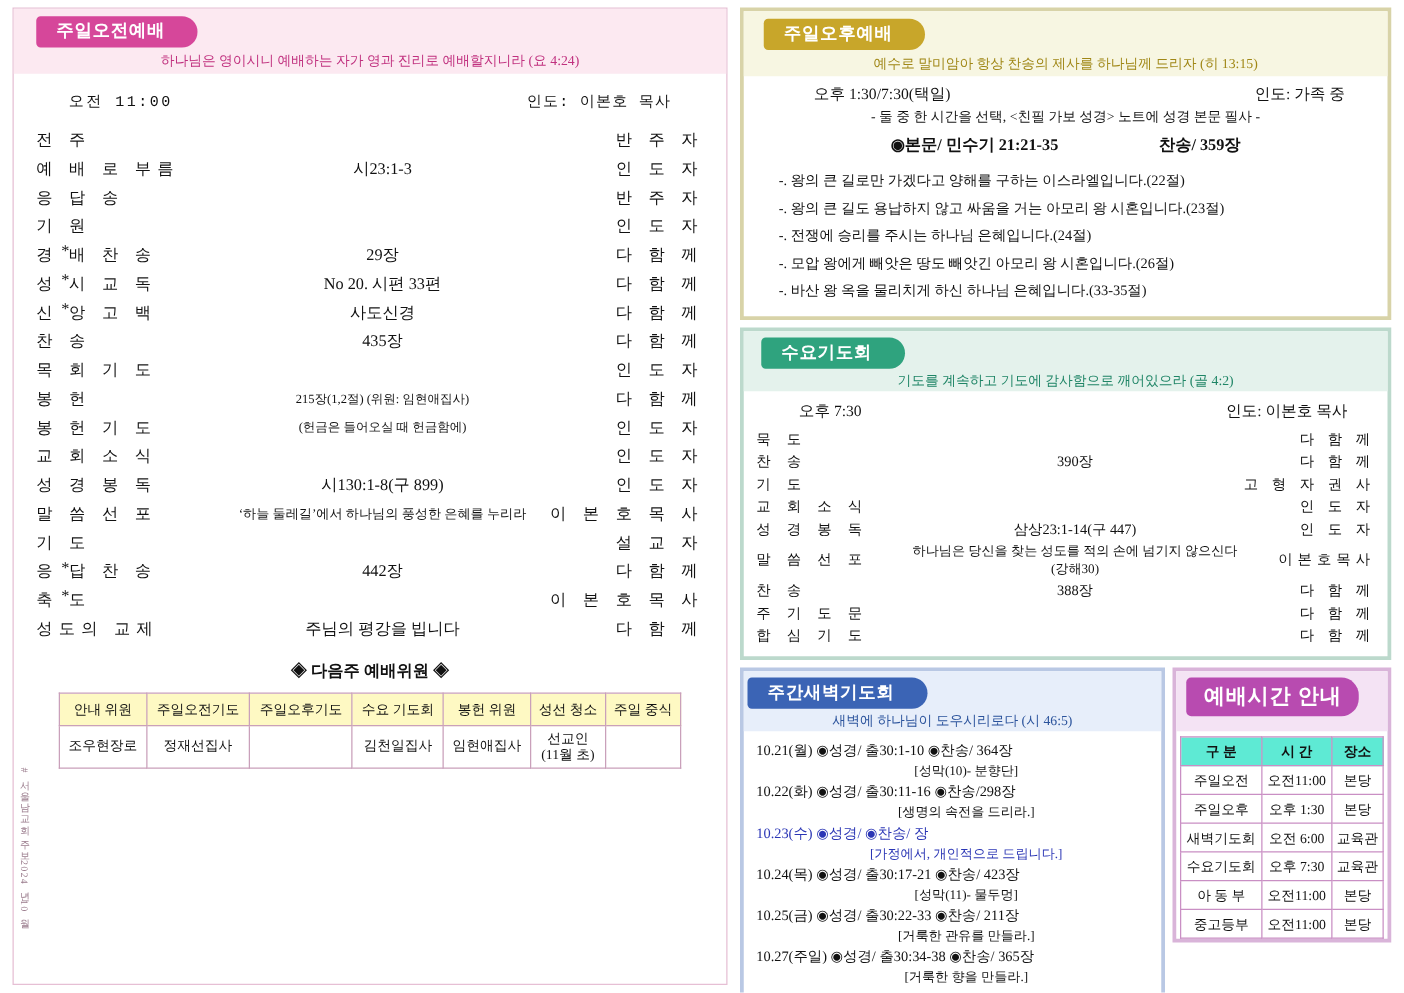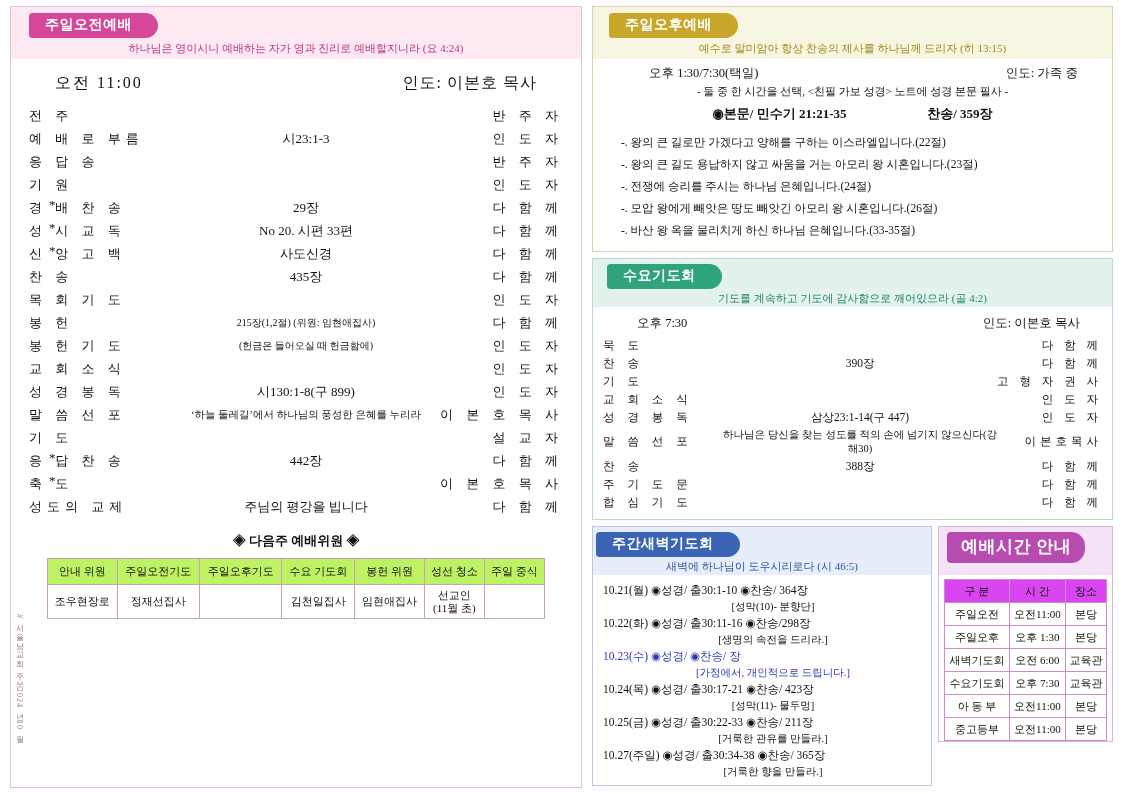--- a/index.html
+++ b/index.html
@@ -37,53 +37,53 @@
   .col-left {
     position:absolute; left:10px; top:6px; width:572px; height:782px;
     border:1px solid #e6bfd4;
     background:#ffffff;
   }
   .left-head { background:#fce9f1; height:52px; position:relative; }
   .left-head .banner { background:#d6479a; position:absolute; left:18px; top:6px; }
   .left-head .subtitle { position:absolute; left:0; right:0; top:28px; color:#c0317f; }
 
   .left-body { position:relative; padding:8px 18px 0 18px; }
-  .row2 { display:flex; justify-content:space-between; font-size:16px; padding:6px 26px 10px 26px; }
+  .row2 { display:flex; justify-content:space-between; font-size:12px; padding:6px 26px 10px 26px;font-family:Liberation Mono, monospace; }
   .row2 .c1 { letter-spacing:2px; }
   .row2 .c2 { letter-spacing:1px; }
 
   table.order { width:100%; border-collapse:collapse; font-size:13px; }
   table.order td { padding:2.5px 0; vertical-align:middle; }
   td.oleft { width:150px; padding-left:34px; letter-spacing:5px; white-space:nowrap; }
   td.omid  { text-align:center; }
   td.oright{ width:130px; text-align:right; padding-right:26px; letter-spacing:5px; white-space:nowrap; }
   .star { position:relative; }
   .star::before{ content:"*"; position:absolute; left:20px; top:1px; letter-spacing:0; }
   .small { font-size:10px; }
   .tiny { font-size:10.5px; }
 
   
   .nextweek-title { text-align:center; font-weight:bold; font-size:13px; margin-top:14px; }
   table.committee { border-collapse:collapse; margin:8px auto 0 auto; font-size:11px; width:498px; }
   table.committee th, table.committee td {
     border:1px solid #c9a0ba; padding:4px 2px; text-align:center; height:26px;
   }
-  table.committee th { background:#bef264; font-weight:normal; }
+  table.committee th { background:#fef9c3; font-weight:normal; }
   table.committee td.tall { height:34px; line-height:1.15; }
 
   .sidetext {
     position:absolute; left:2px; bottom:48px;
     writing-mode:vertical-rl;
     font-size:8px; color:#9a7b8c; letter-spacing:1px;
   }
 
   
   .col-right { position:absolute; left:592px; top:6px; width:521px; }
 
-  .block { border:1px solid #be185d; margin-bottom:6px; background:#fff; }
+  .block { border:3px solid #be185d; margin-bottom:6px; background:#fff; }
 
   
   .b-after { border-color:#d8d3a8; }
   .b-after .bhead { background:#f7f6e2; height:52px; position:relative; }
   .b-after .banner { background:#c8a62a; position:absolute; left:16px; top:6px; }
   .b-after .subtitle { position:absolute; left:0; right:0; top:28px; color:#a08716; }
   .b-after .body { padding:6px 10px 10px 10px;font-family:Liberation Serif, serif; }
 
   .aft-row { display:flex; justify-content:space-between; font-size:12.5px; padding:0 24px 0 46px; }
   .center-line { text-align:center; font-size:11px; margin-top:2px; }
@@ -119,21 +119,21 @@
   .b-time { border-color:#d9b4d9; width:175px; float:right; }
   .b-time .bhead { background:#f4e3f4; height:48px; position:relative; }
   .b-time .banner {
     background:#b84bb0; position:absolute; left:8px; top:5px;
     font-size:17px; padding:3px 14px 5px 14px; border-radius:4px 14px 14px 4px;
   }
   table.times { border-collapse:collapse; width:163px; margin:4px auto 0 auto; font-size:11px; }
   table.times th, table.times td {
     border:1px solid #c98fc4; text-align:center; padding:3px 2px; height:23px;
   }
-  table.times th { background:#d946ef; font-weight:normal; }
+  table.times th { background:#5eead4; font-weight:bold; }
   .clearfix::after { content:""; display:block; clear:both; }
 </style>
 </head>
 <body>
 
 <div class="page">
 
   <div class="col-left">
     <div class="left-head">
       <span class="banner">주일오전예배</span>

